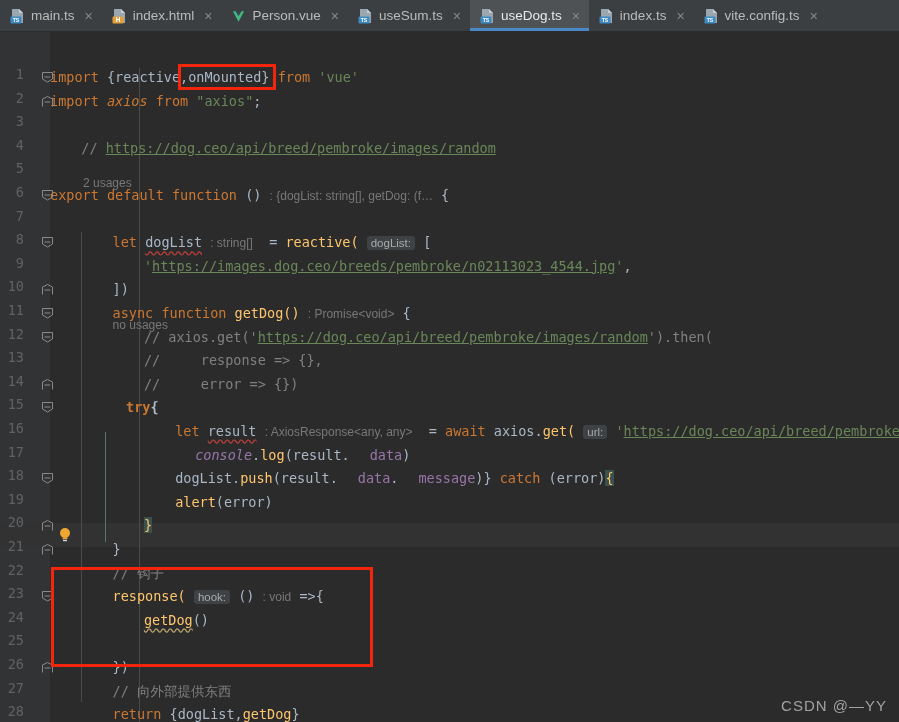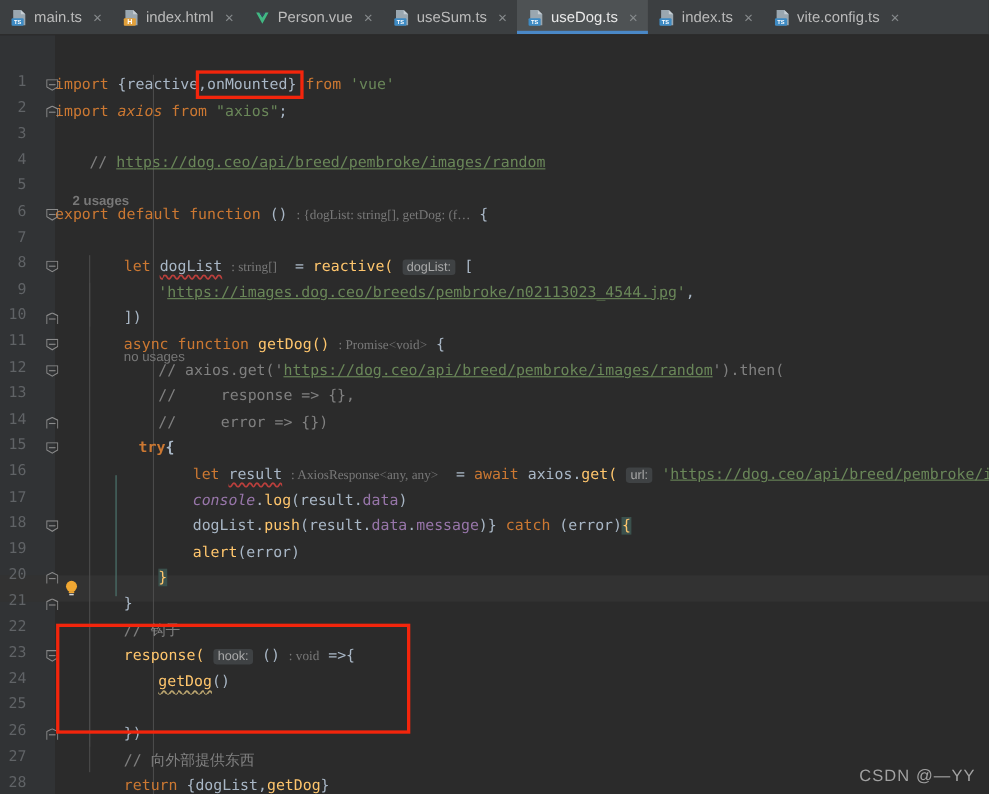--- a/index.html
+++ b/index.html
@@ -96,23 +96,23 @@
 
   
   .kw      { color: #cc7832; }           
   .kw2     { color: #cc7832; font-style: italic; }
   .fn      { color: #ffc66d; }           
   .str     { color: #6a8759; }           
   .link    { color: #6a8759; text-decoration: underline; }
   .cmt     { color: #808080; }           
   .cmtlink { color: #6a8759; text-decoration: underline; }
   .plain   { color: #a9b7c6; }
-  .hintty  { color: #787878; font-family: Liberation Serif, serif; font-size:12px; }
+  .hintty  { color: #787878; font-family: Liberation Sans, sans-serif; font-size:12px; }
   .usages  { color: #787878; font-family: "Liberation Sans", sans-serif; font-size:12px; }
-  .field   { color: #9876aa; }
+  .field   { color: #9876aa; margin-left: 20px; }
   .ital    { font-style: italic; }
   .param {
     color: #a9a9a9;
     background: #3f4244;
     border-radius: 3px;
     padding: 1px 4px;
     font-family: "Liberation Sans", sans-serif;
     font-size: 11.5px;
   }
   .brace-hl { background: #3b514d; color: #ffc66d; }
@@ -303,21 +303,21 @@
       <div class="codeline" style="top: 57.6px;"><span class="codetext" style="left: 50px;"><span class="kw">import</span> <span class="kw2">axios</span> <span class="kw">from</span> <span class="str">"axios"</span><span class="plain">;</span></span></div>
       <div class="fold" style="top: 63.6px;">
         <svg width="11" height="11" viewBox="0 0 11 11">
           <path d="M0.5 10.5 V3 L5.5 0.5 L10.5 3 V10.5" fill="none" stroke="#8a8a8a"></path>
           <rect x="2.5" y="5.5" width="6" height="1" fill="#8a8a8a"></rect>
         </svg>
       </div>
       <div class="codeline" style="top: 81.2px;"><span class="codetext" style="left: 50px;"></span></div>
       <div class="codeline" style="top: 104.8px;"><span class="codetext" style="left: 81.3px;"><span class="cmt">// </span><span class="cmtlink">https://dog.ceo/api/breed/pembroke/images/random</span></span></div>
       <div class="codeline" style="top: 128.4px;"><span class="codetext" style="left: 50px;"></span></div>
-      <div class="codeline" style="top: 139px;"><span class="codetext" style="left: 66px; font-weight: bold;"><span class="usages">2 usages</span></span></div>
+      <div class="codeline" style="top: 139px;"><span class="codetext" style="left: 83px;"><span class="usages">2 usages</span></span></div>
       <div class="codeline" style="top: 152px;"><span class="codetext" style="left: 50px;"><span class="kw">export</span> <span class="kw">default</span> <span class="kw">function</span> <span class="plain">()</span> <span class="hintty">: {dogList: string[], getDog: (f…</span> <span class="plain">{</span></span></div>
       <div class="fold" style="top: 158px;">
         <svg width="11" height="11" viewBox="0 0 11 11">
           <path d="M0.5 0.5 H10.5 V7 L5.5 10 L0.5 7 Z" fill="none" stroke="#8a8a8a"></path>
           <rect x="2.5" y="4.5" width="6" height="1" fill="#8a8a8a"></rect>
         </svg>
       </div>
       <div class="codeline" style="top: 175.6px;"><span class="codetext" style="left: 50px;"></span></div>
       <div class="codeline" style="top: 199.2px;"><span class="codetext" style="left: 112.6px;"><span class="kw">let</span> <span class="plain squiggle">dogList</span> <span class="hintty">: string[]</span>  <span class="plain">=</span> <span class="fn">reactive(</span> <span class="param">dogList:</span> <span class="plain">[</span></span></div>
       <div class="fold" style="top: 205.2px;">

